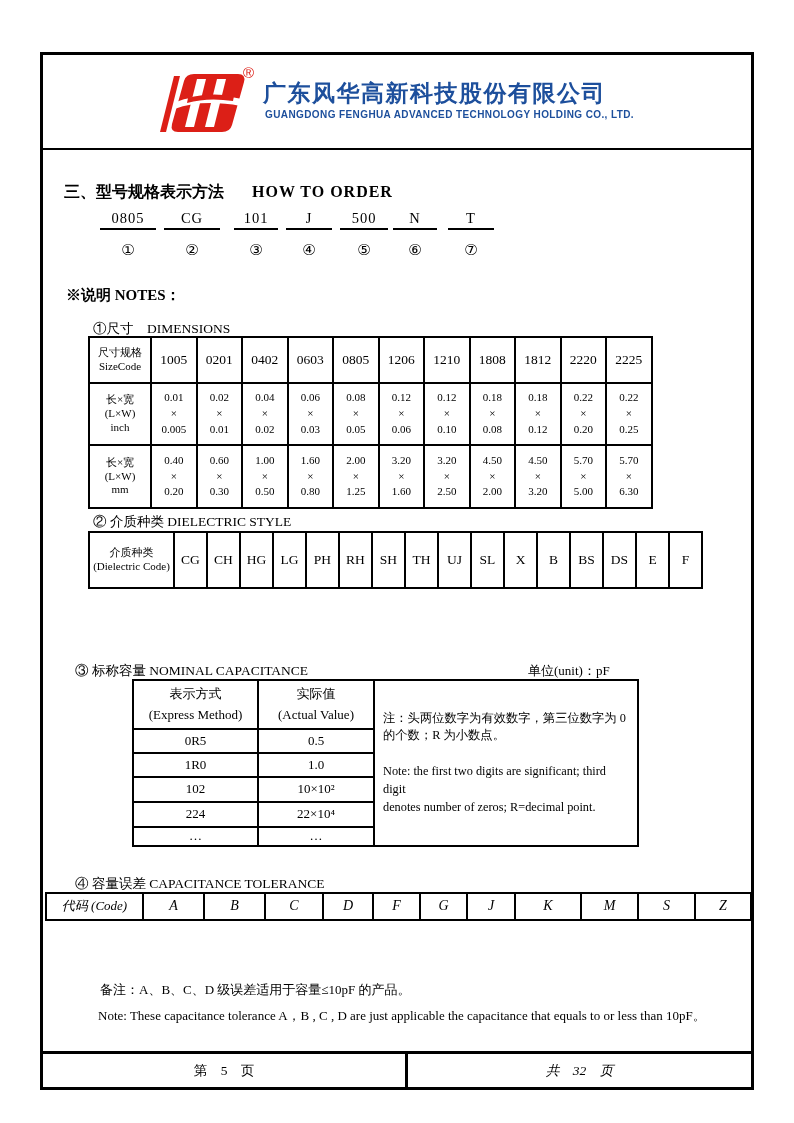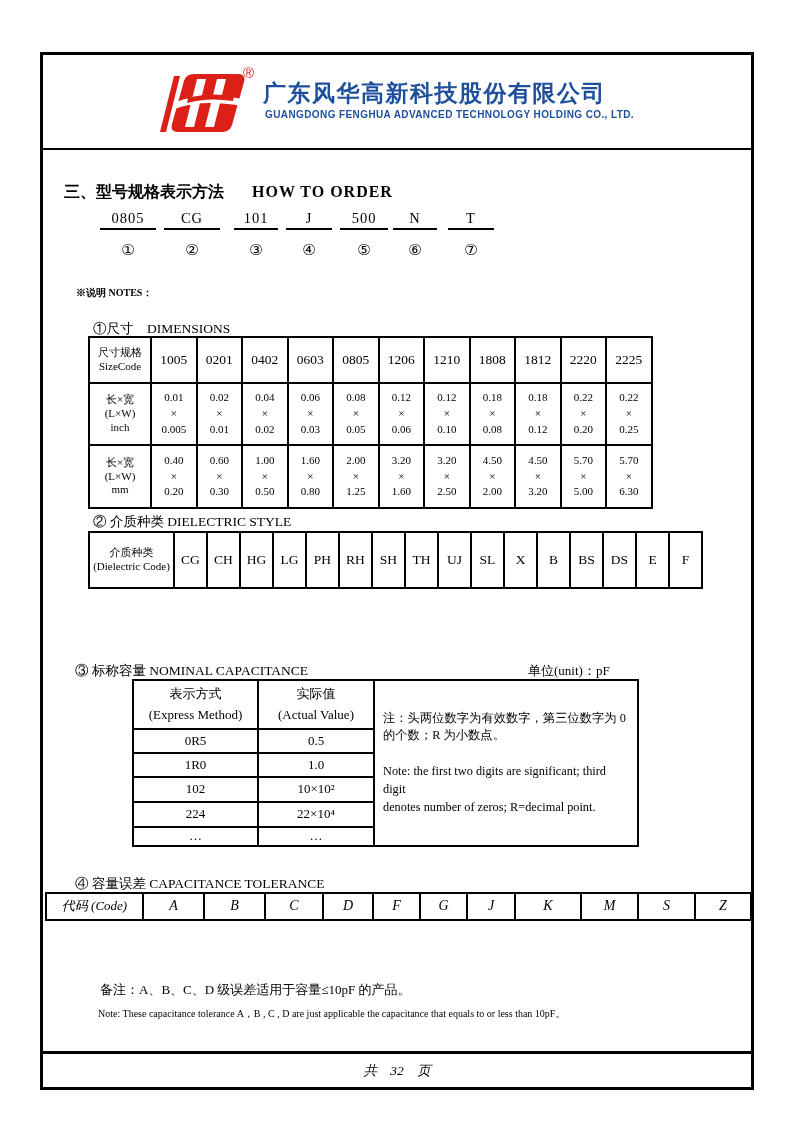--- a/index.html
+++ b/index.html
@@ -16,21 +16,21 @@
   .reg-mark{left:243px;top:64px;color:#dc1f17;font-size:15px;font-family:"Liberation Sans",sans-serif;}
   .company-cn{left:263px;top:78px;font-family:"Liberation Sans",sans-serif;font-weight:bold;font-size:23px;letter-spacing:1.5px;color:#1d4f9c;}
   .company-en{left:265px;top:109px;font-family:"Liberation Sans",sans-serif;font-weight:bold;font-size:10px;letter-spacing:0.4px;color:#1d4f9c;}
   
   .sec-title{left:64px;top:182px;font-size:16px;font-weight:bold;}
   .sec-title .en{margin-left:28px;letter-spacing:1px;}
   
   .oc{position:absolute;top:210px;text-align:center;}
   .oc .code{display:block;border-bottom:2px solid #000;padding-bottom:1px;font-size:14.5px;letter-spacing:1px;}
   .oc .onum{display:inline-block;margin-top:11px;font-size:15px;font-family:"DejaVu Sans",sans-serif;}
-  .notes-label{left:76px;top:286px;font-size:10px;font-weight:bold;}
+  .notes-label{left:66px;top:286px;font-size:15px;font-weight:bold;}
   
   .tbl-label{font-size:13.5px;}
   
   table{border-collapse:collapse;table-layout:fixed;}
   td{border:2px solid #000;text-align:center;vertical-align:middle;padding:0;white-space:pre-line;line-height:1.3;font-size:13px;overflow:hidden;}
   .dims-table td.hdr{font-size:13.5px;}
   td.lbl{font-size:11px;line-height:1.25;}
   .dims-table td.val{font-size:11px;line-height:1.45;}
   .diel-table td.code{font-size:13.5px;}
   .diel-table td.mat{font-size:13.5px;line-height:1.25;}
@@ -330,17 +330,18 @@
     <td class="codecell">J</td>
     <td class="codecell">K</td>
     <td class="codecell">M</td>
     <td class="codecell">S</td>
     <td class="codecell">Z</td>
   </tr>
 </tbody>
   </table>
 
 <div class="abs remark" style="left:100px;top:981px;">备注：A、B、C、D 级误差适用于容量≤10pF 的产品。</div>
-<div class="abs remark" style="left:98px;top:1007px;font-size:10px;">Note: These capacitance tolerance A，B , C , D are just applicable the capacitance that equals to or less than 10pF。</div>
+<div class="abs remark" style="left:98px;top:1007px;font-size:13px;">Note: These capacitance tolerance A，B , C , D are just applicable the capacitance that equals to or less than 10pF。</div>
 
 <div class="abs footer-bar">
+  <div class="footer-cell left">第 5 页</div>
   <div class="footer-cell right">共 32 页</div>
 </div>
 
 </body></html>

